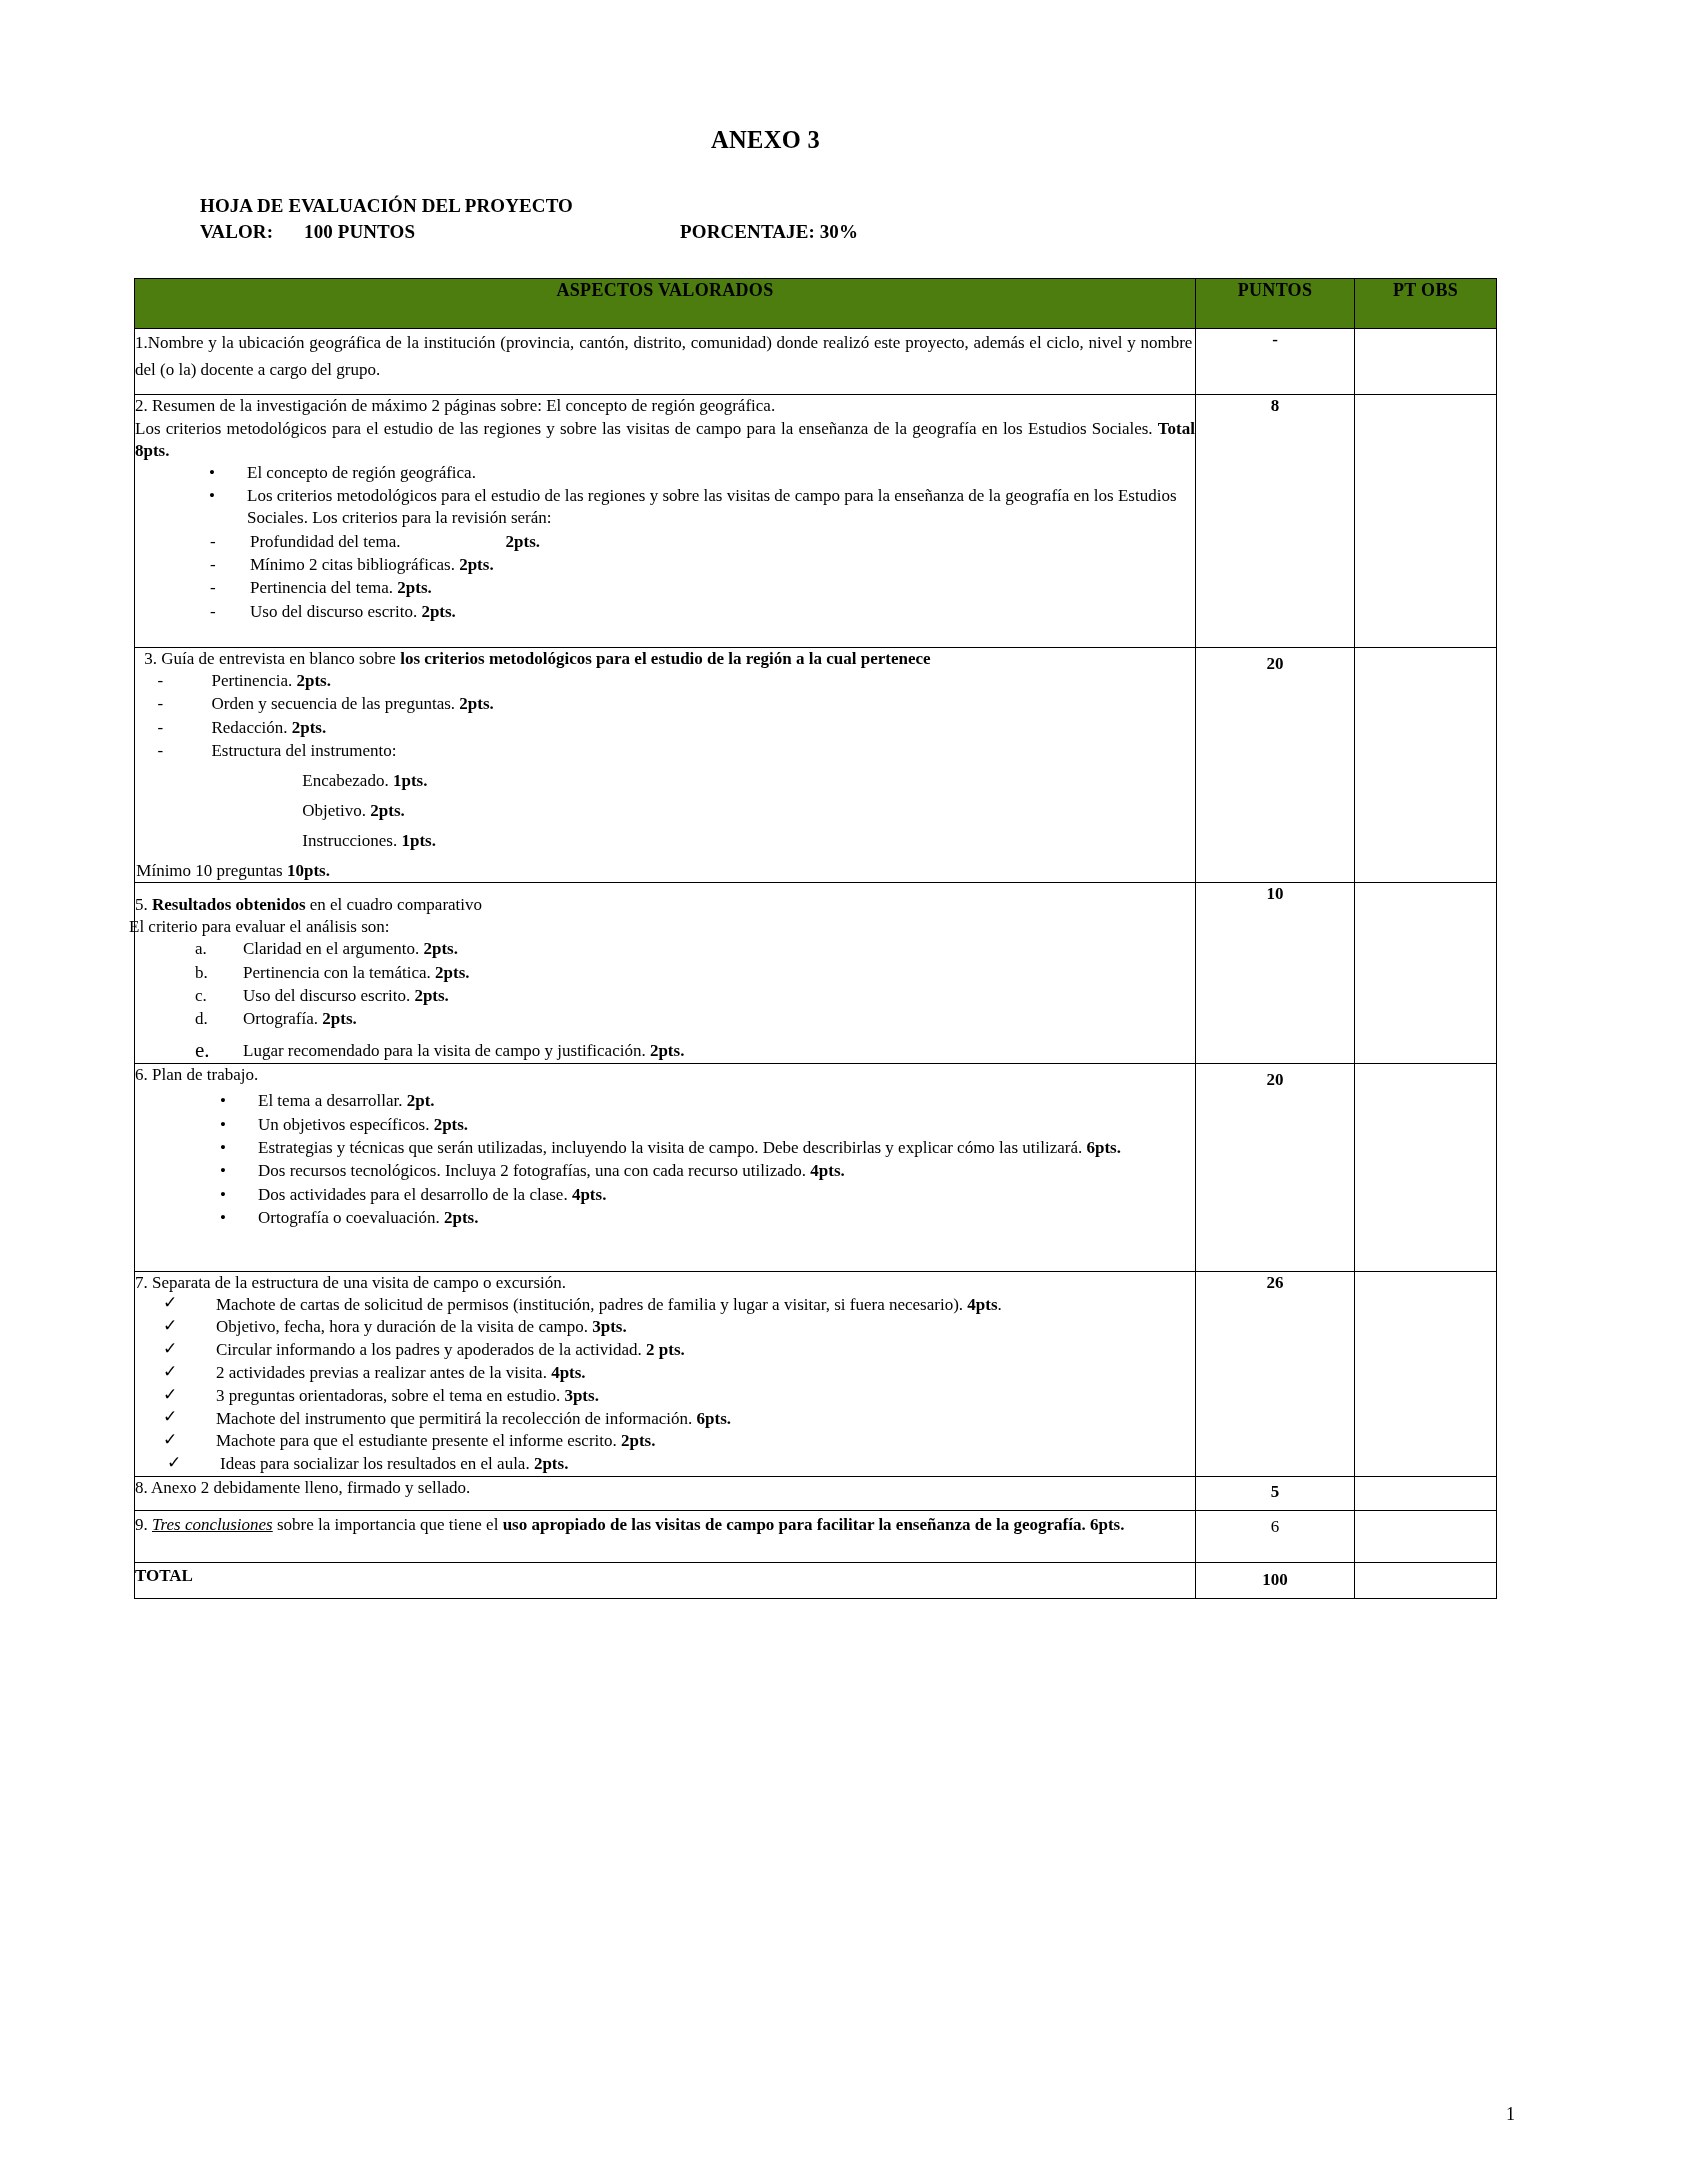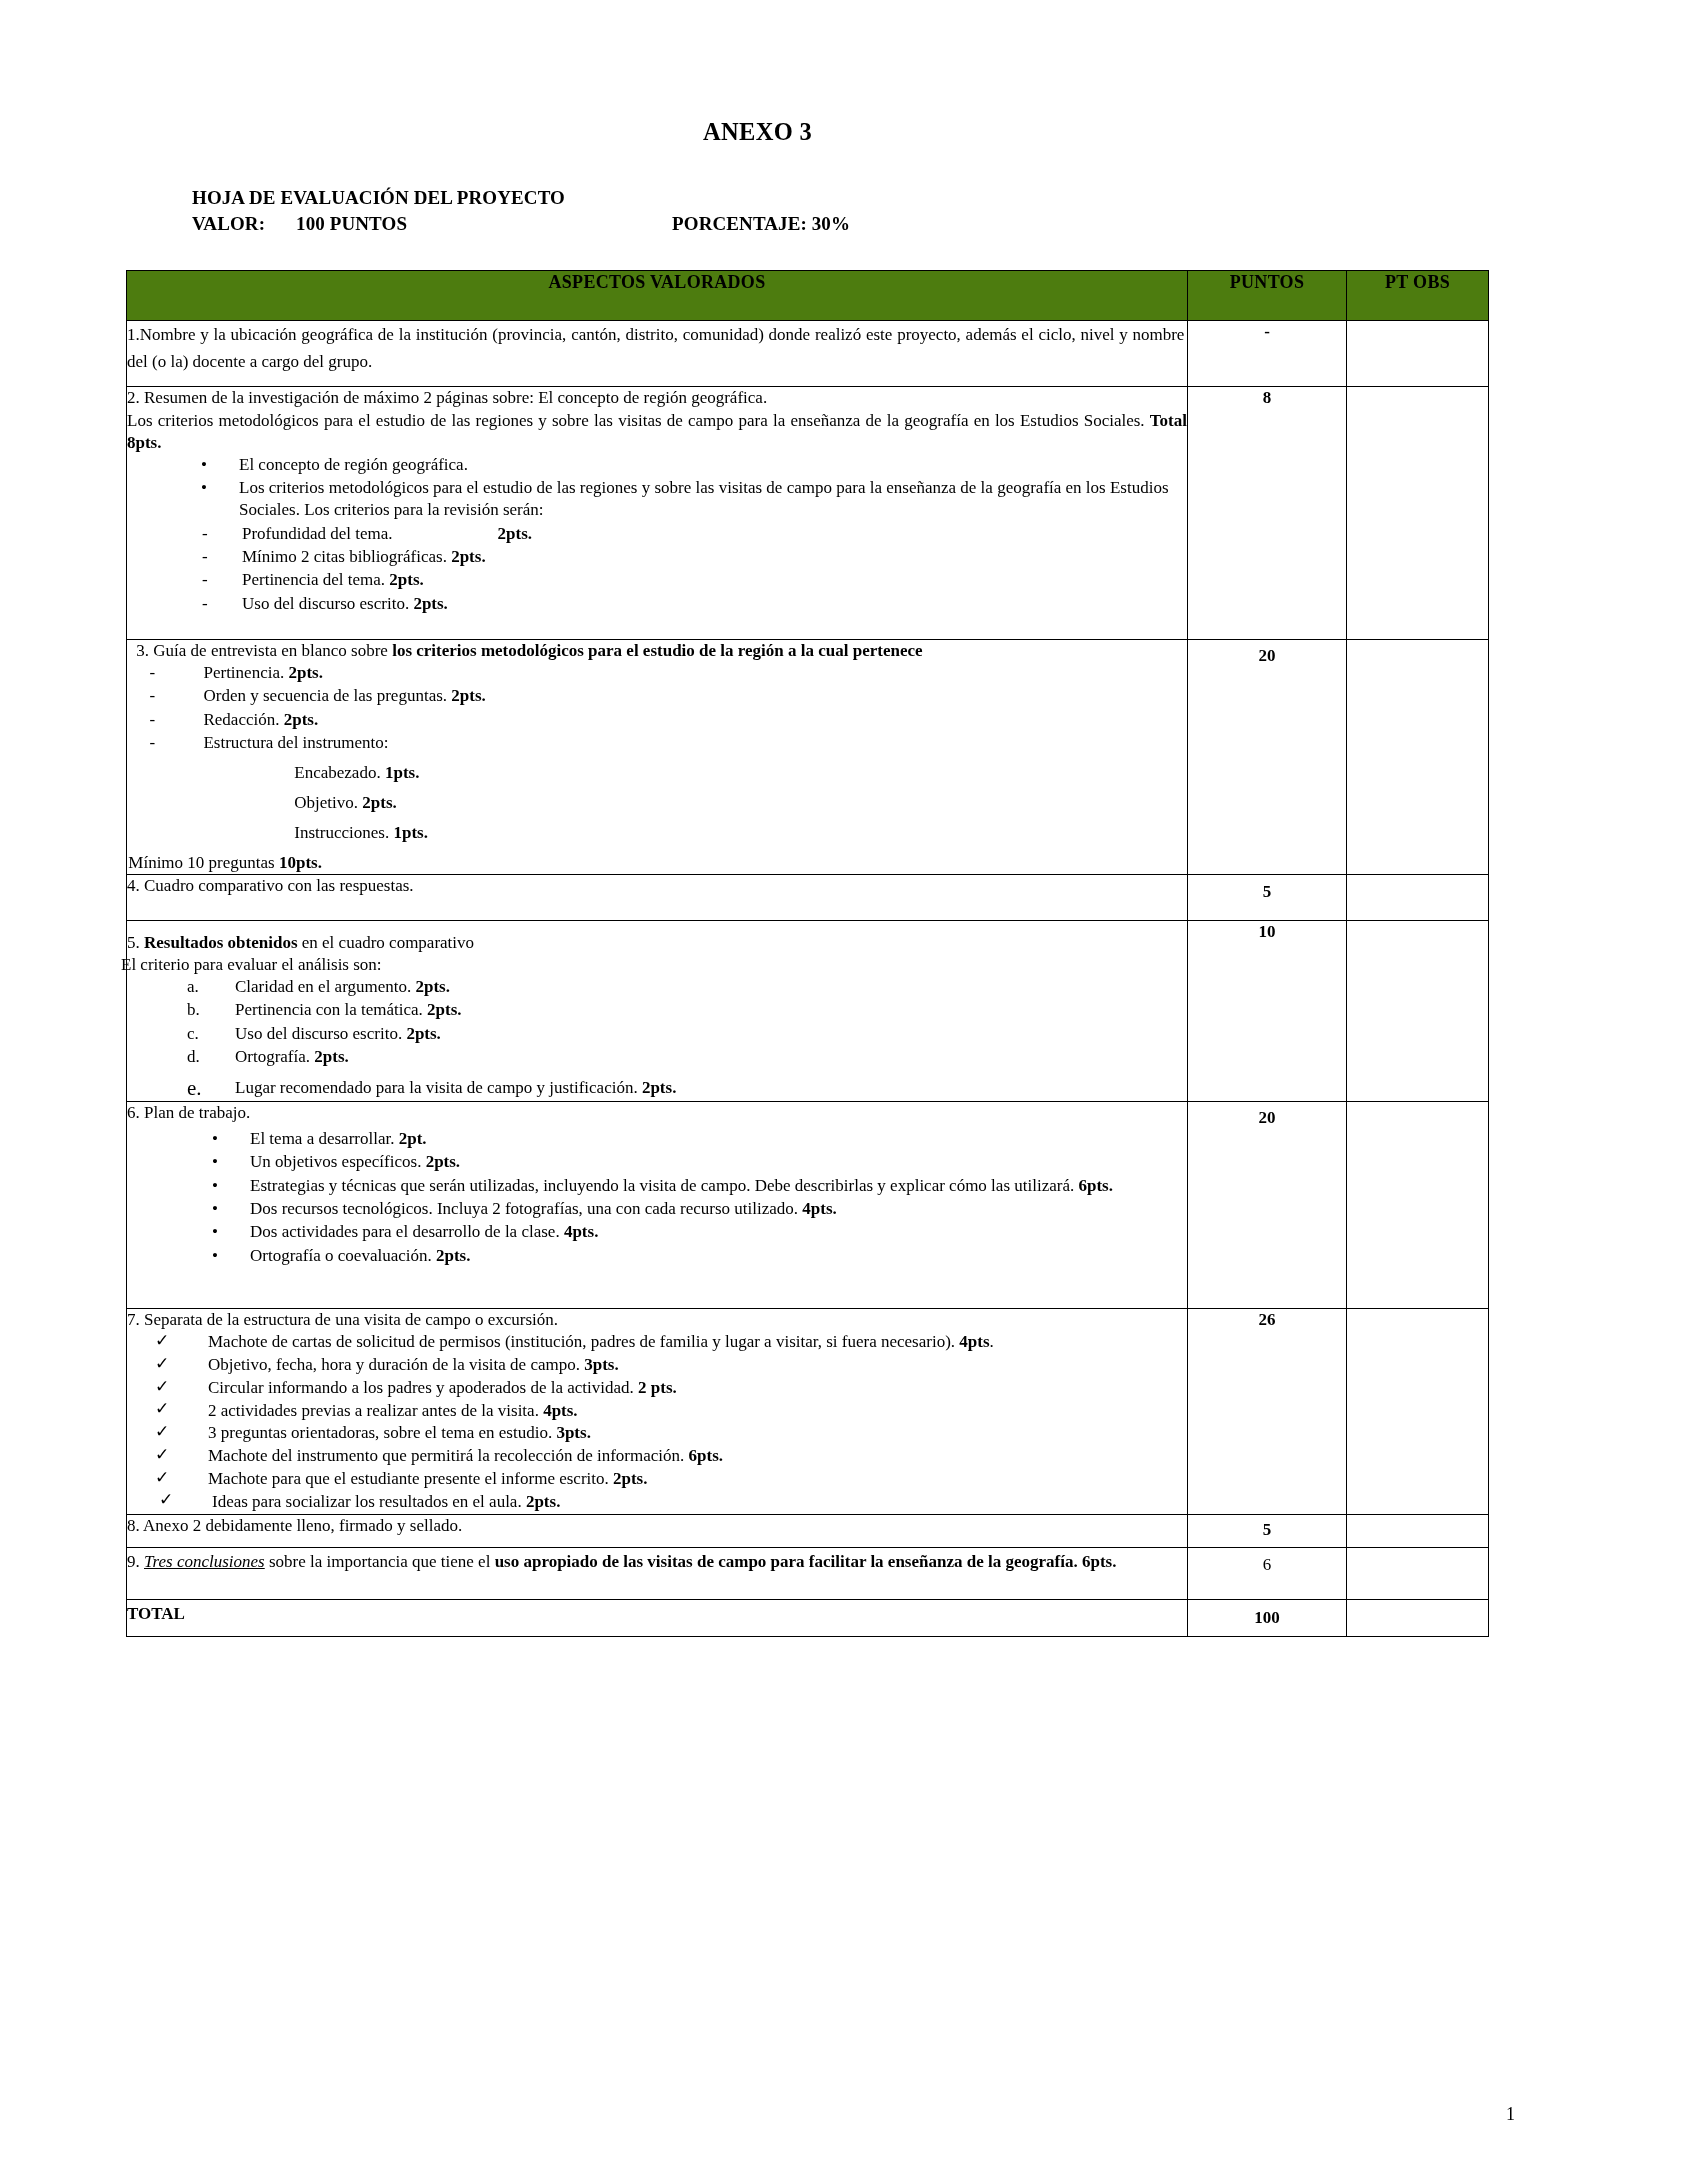--- a/index.html
+++ b/index.html
@@ -13,21 +13,21 @@
     font-family: "Liberation Serif", "DejaVu Serif", serif;
     color: #000000;
     position: relative;
     overflow: hidden;
   }
   .page {
     position: relative;
     width: 1687px;
     height: 2183px;
     box-sizing: border-box;
-    padding: 0;
+    padding: 8px;
   }
 
   
   .anexo-title {
     text-align: center;
     font-size: 24.5px;
     font-weight: bold;
     letter-spacing: 0.3px;
     margin: 0;
     padding-top: 118px;
@@ -280,28 +280,20 @@
           </ul>
           <div class="sub-plain"><span>Encabezado.</span> <span class="b">1pts.</span></div>
           <div class="sub-plain"><span>Objetivo.</span> <span class="b">2pts.</span></div>
           <div class="sub-plain"><span>Instrucciones.</span> <span class="b">1pts.</span></div>
           <div style="margin-left:-8px;"><span>Mínimo 10 preguntas </span><span class="b">10pts.</span></div>
         </td>
         <td class="pts" style="vertical-align:top;padding-top:5.3px;">20</td>
         <td class="obs"></td>
       </tr>
 
-      <tr>
-        <td class="desc">
-          <div> 4. Cuadro comparativo con las respuestas.</div>
-          <div class="spacer-md"></div>
-        </td>
-        <td class="pts" style="vertical-align:top;padding-top:5.3px;">5</td>
-        <td class="obs"></td>
-      </tr>
 
       <tr>
         <td class="desc">
           <div class="spacer-sm"></div>
           <div><span> 5. </span><span class="b">Resultados obtenidos</span><span> en el cuadro comparativo</span></div>
           <div style="margin-left:-6px;">El criterio para evaluar el análisis son:</div>
           <ol class="alpha">
             <li><span class="mk">a.</span><span>Claridad en el argumento.</span> <span class="b">2pts.</span></li>
             <li><span class="mk">b.</span><span>Pertinencia con la temática.</span> <span class="b">2pts.</span></li>
             <li><span class="mk">c.</span><span>Uso del discurso escrito.</span> <span class="b">2pts.</span></li>

